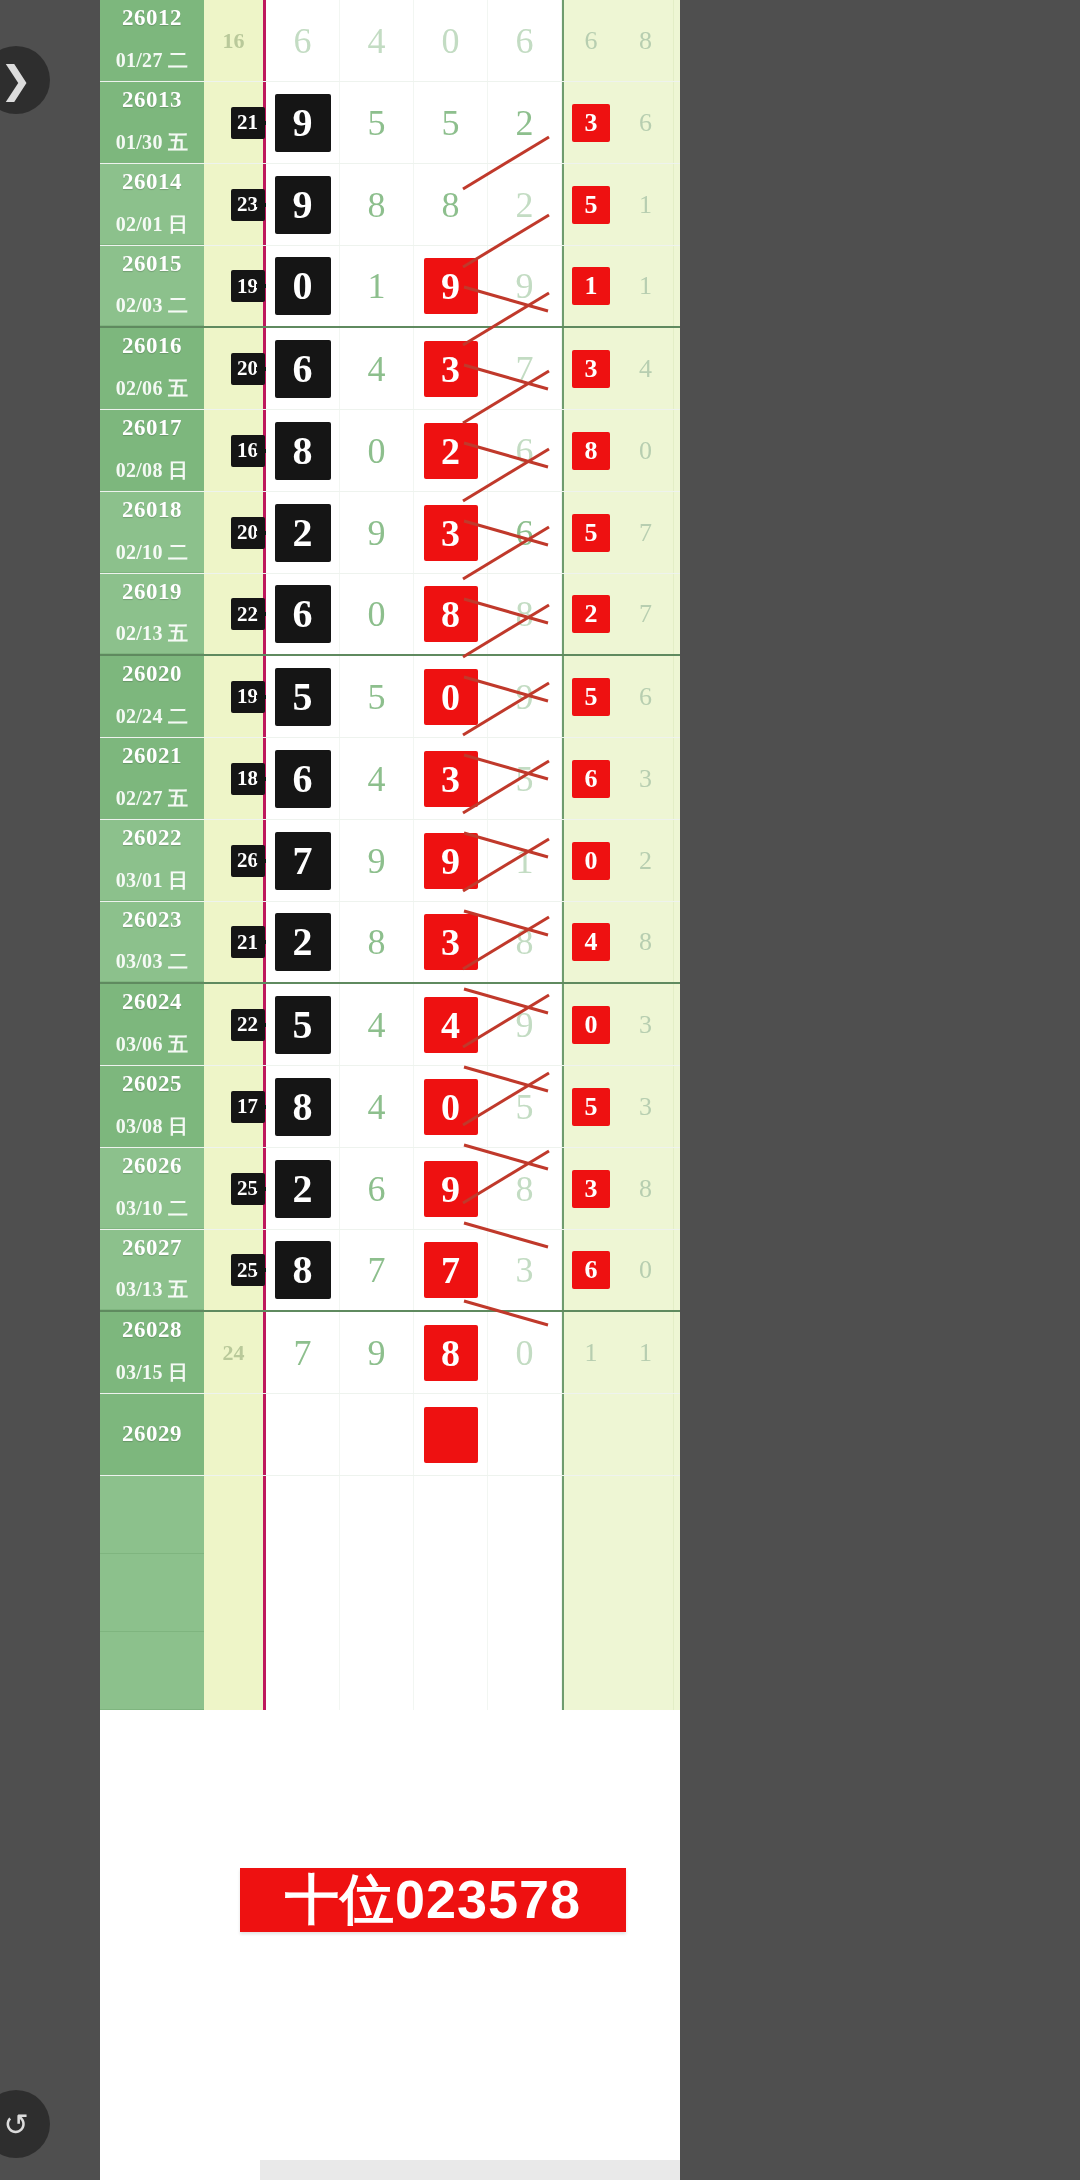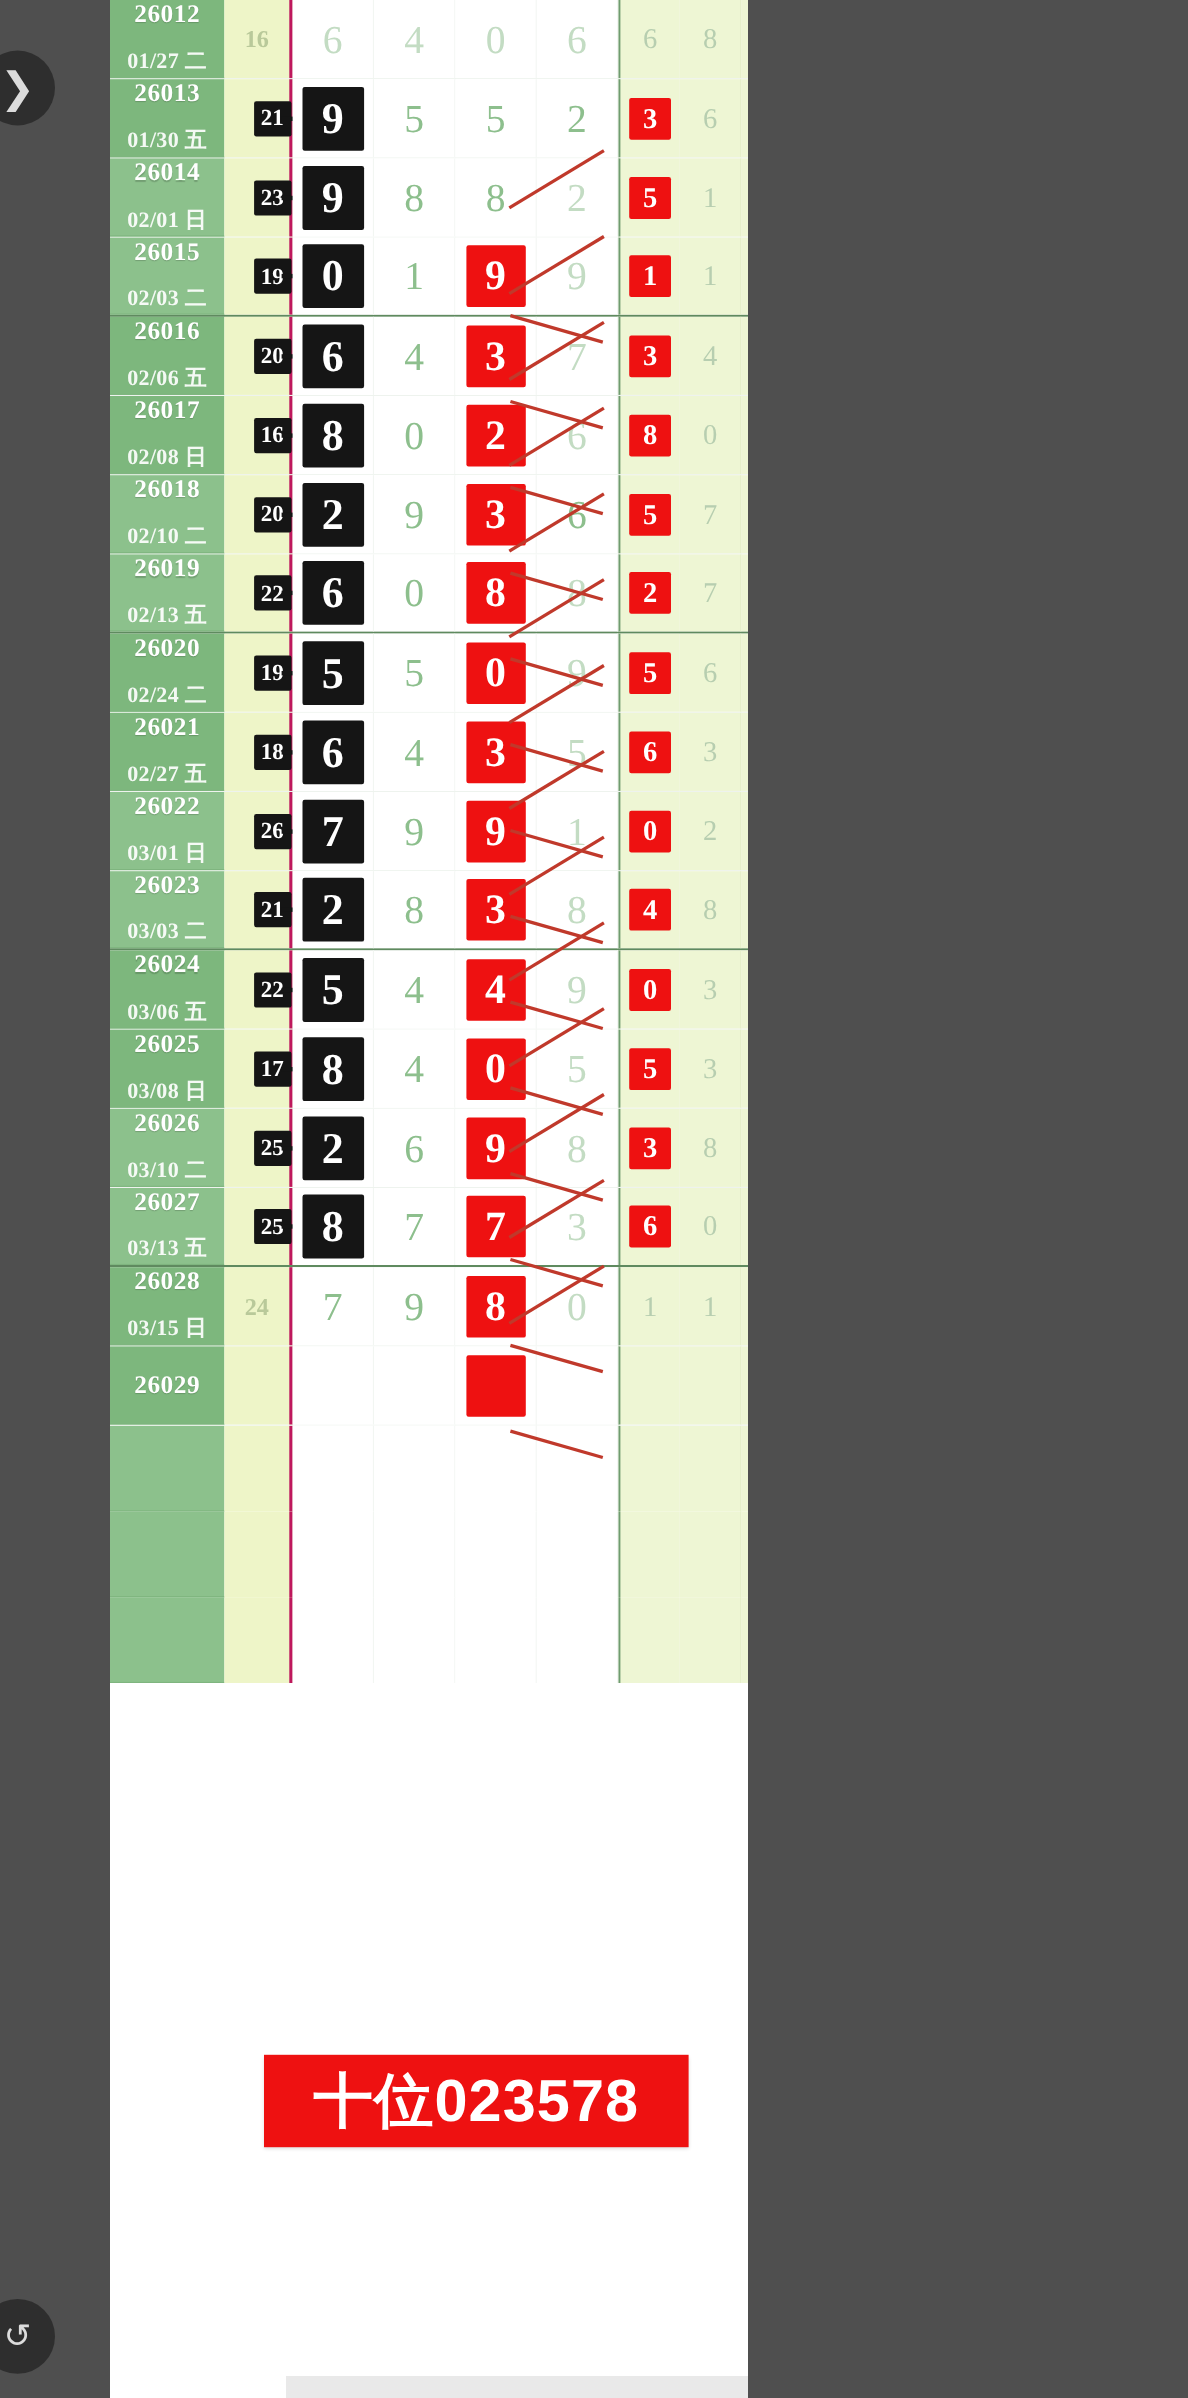--- a/index.html
+++ b/index.html
@@ -36,21 +36,21 @@
   }
 
   .grid{
     position:absolute;left:0;top:0;
     width:580px;
   }
 
   .row{
     position:relative;
     display:flex;
-    height:72px;
+    height:82px;
     box-sizing:border-box;
   }
   .row.blockend{ border-bottom:2px solid #5f8a5f; }
   .row.thin{ border-bottom:1px solid #eef3ee; }
 
   
   .c-issue{
     width:104px;flex:0 0 104px;
     background:#8cc18c;
     color:#ffffff;
@@ -162,21 +162,21 @@
     position:absolute;left:0;top:0;
     width:580px;height:2180px;
     pointer-events:none;z-index:8;
   }
 
   
   .banner{
     position:absolute;
     left:140px;
     top:1868px;
-    width:386px;height:84px;
+    width:386px;height:64px;
     background:#ee1111;
     display:flex;align-items:center;justify-content:center;
     color:#ffffff;
     font-family:"Liberation Sans",sans-serif;
     font-weight:bold;
     font-size:54px;
     letter-spacing:1px;
     z-index:20;
     box-shadow:0 2px 3px rgba(0,0,0,.12);
   }

